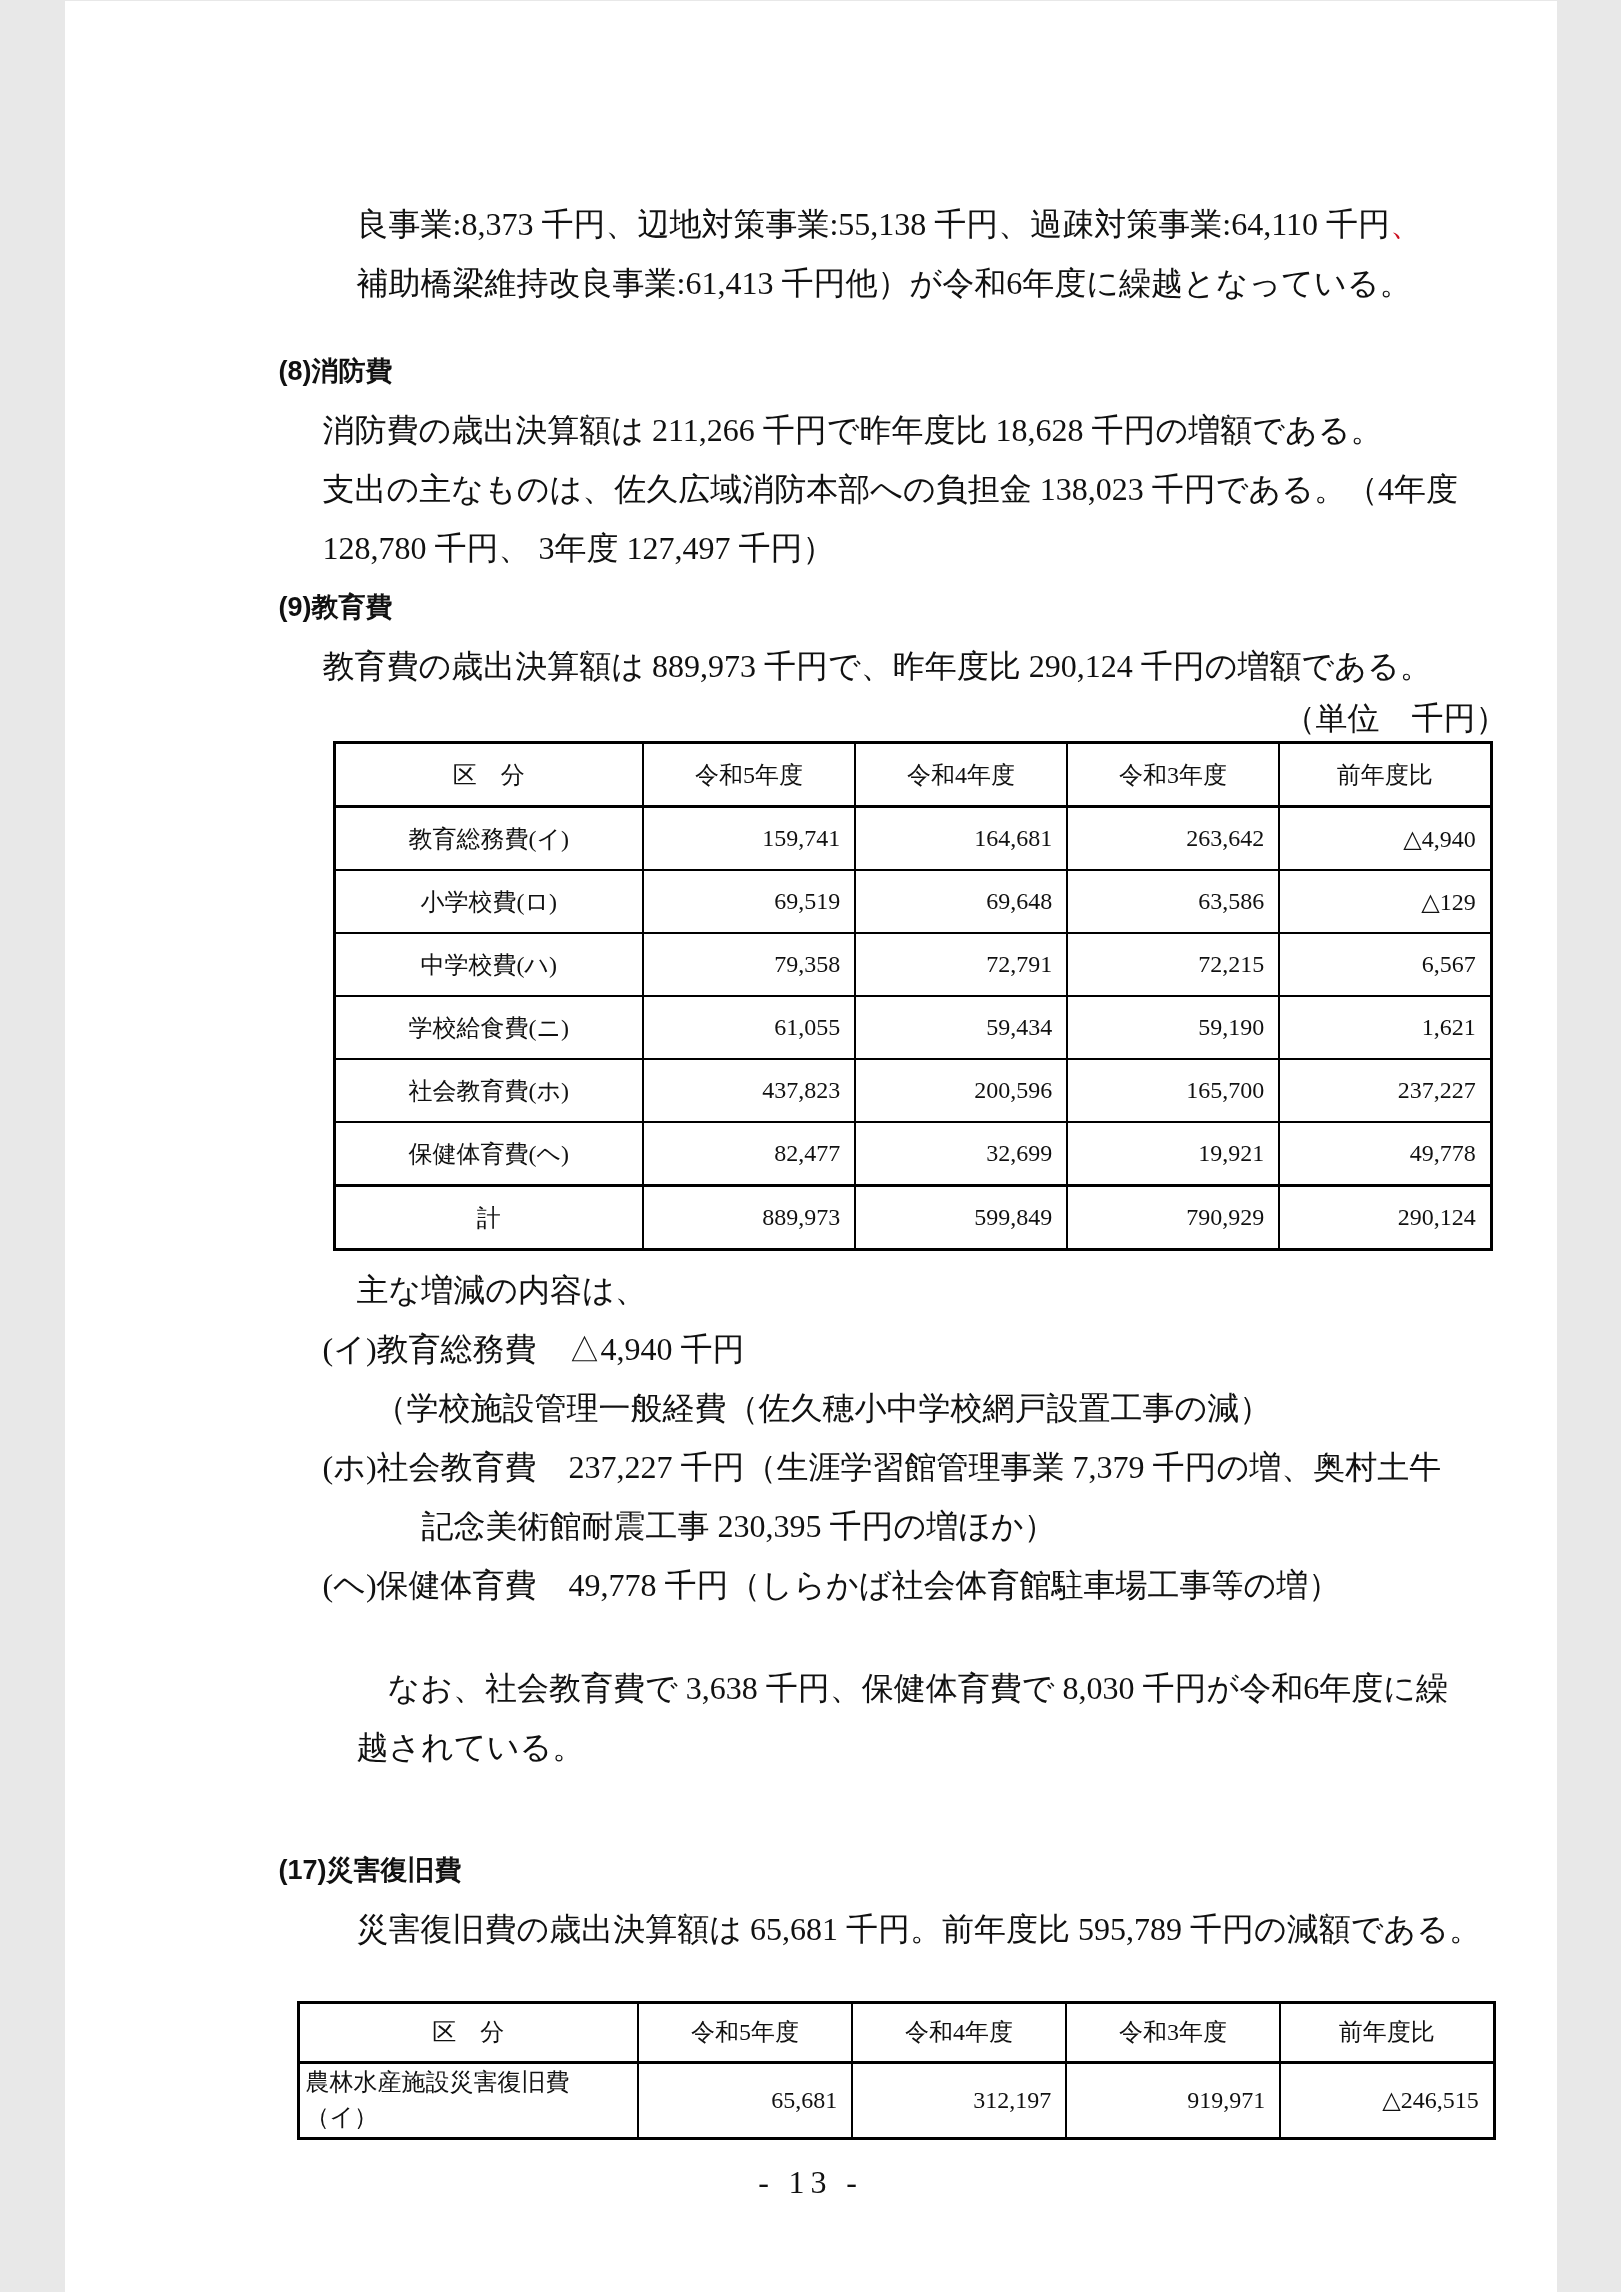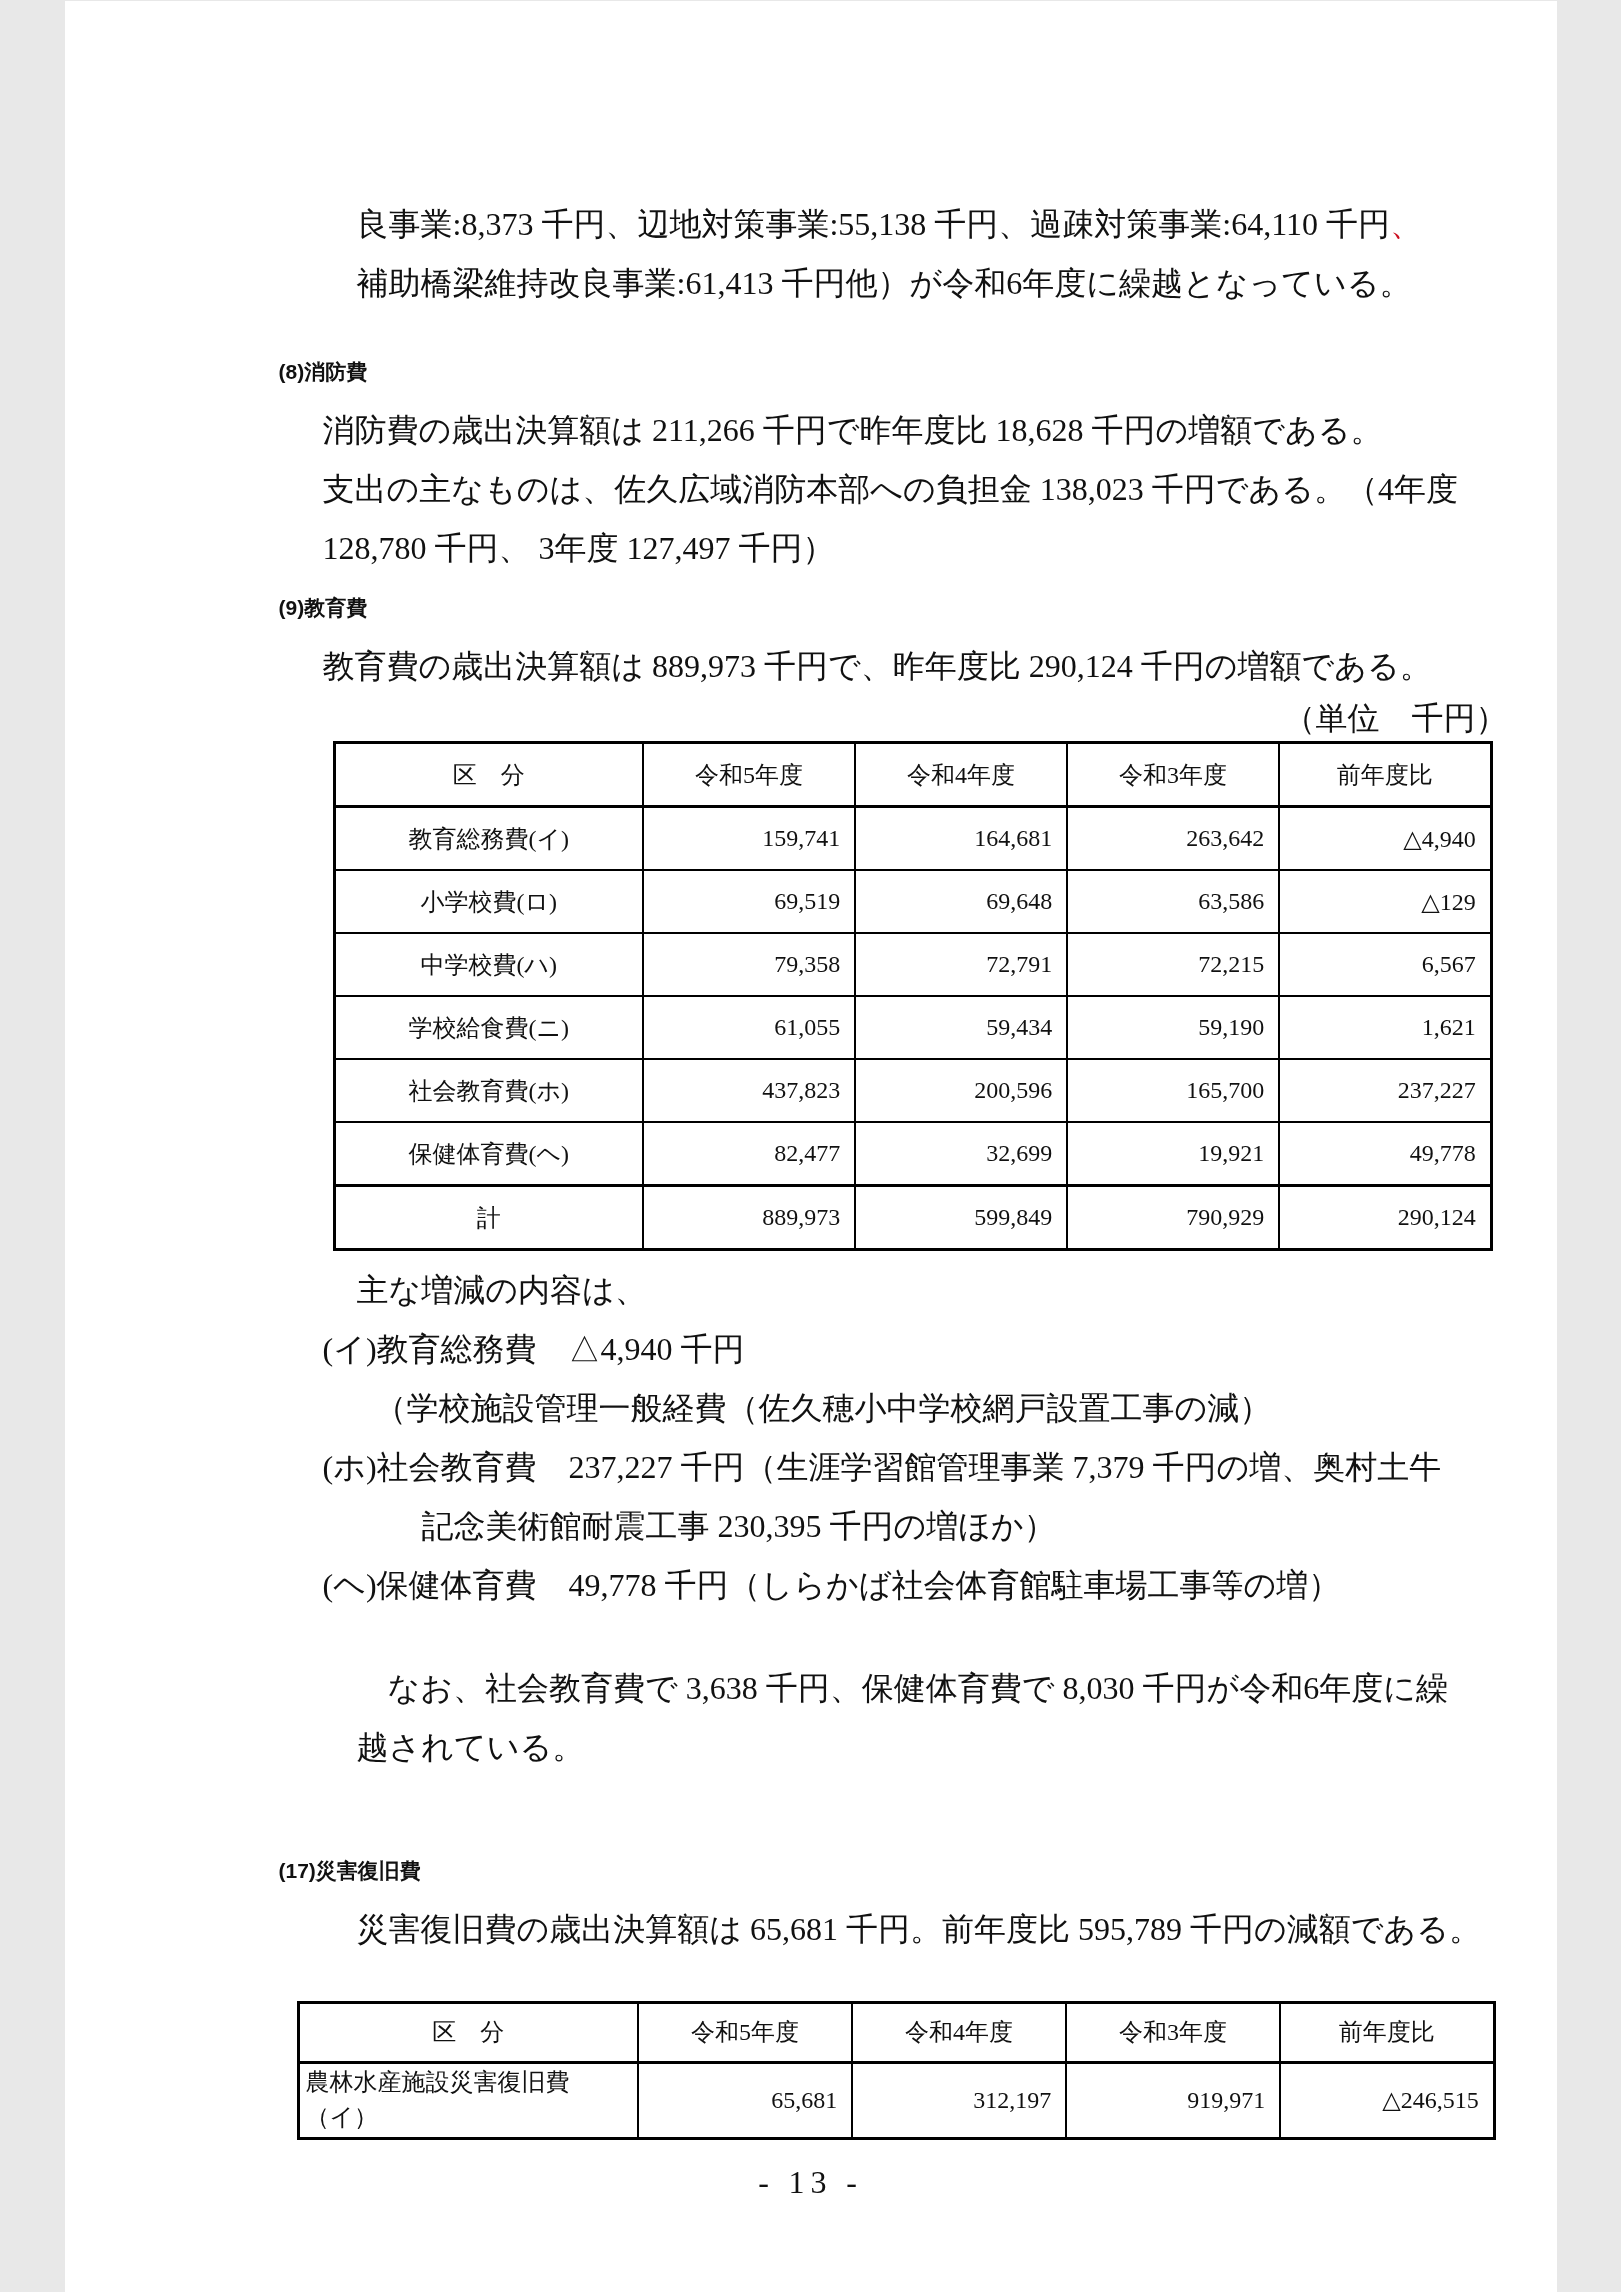--- a/index.html
+++ b/index.html
@@ -17,21 +17,21 @@
   p { margin:0; line-height:59px; white-space:pre; }
   .ind-a { margin-left:292px; }   
   .ind-b { margin-left:258px; }   
   .ind-c { margin-left:310px; }   
   .ind-d { margin-left:357px; }   
   .ind-e { margin-left:323px; }   
   .head  {
     margin-left:214px;
     font-family:"Liberation Sans", sans-serif;
     font-weight:bold;
-    font-size:21px;
+    font-size:27px;
   }
   .gap-sm { margin-top:29px; }
   .gap-md { margin-top:44px; }
   .gap-lg { margin-top:64px; }
   .unit   { width:1423px; text-align:right; line-height:45px;padding-left:20px; }
   .red-mark { color:#cc1122; }
 
   table { border-collapse:collapse; table-layout:fixed; background:#fff; }
   th, td {
     border-top:2px solid #000; border-bottom:2px solid #000;

